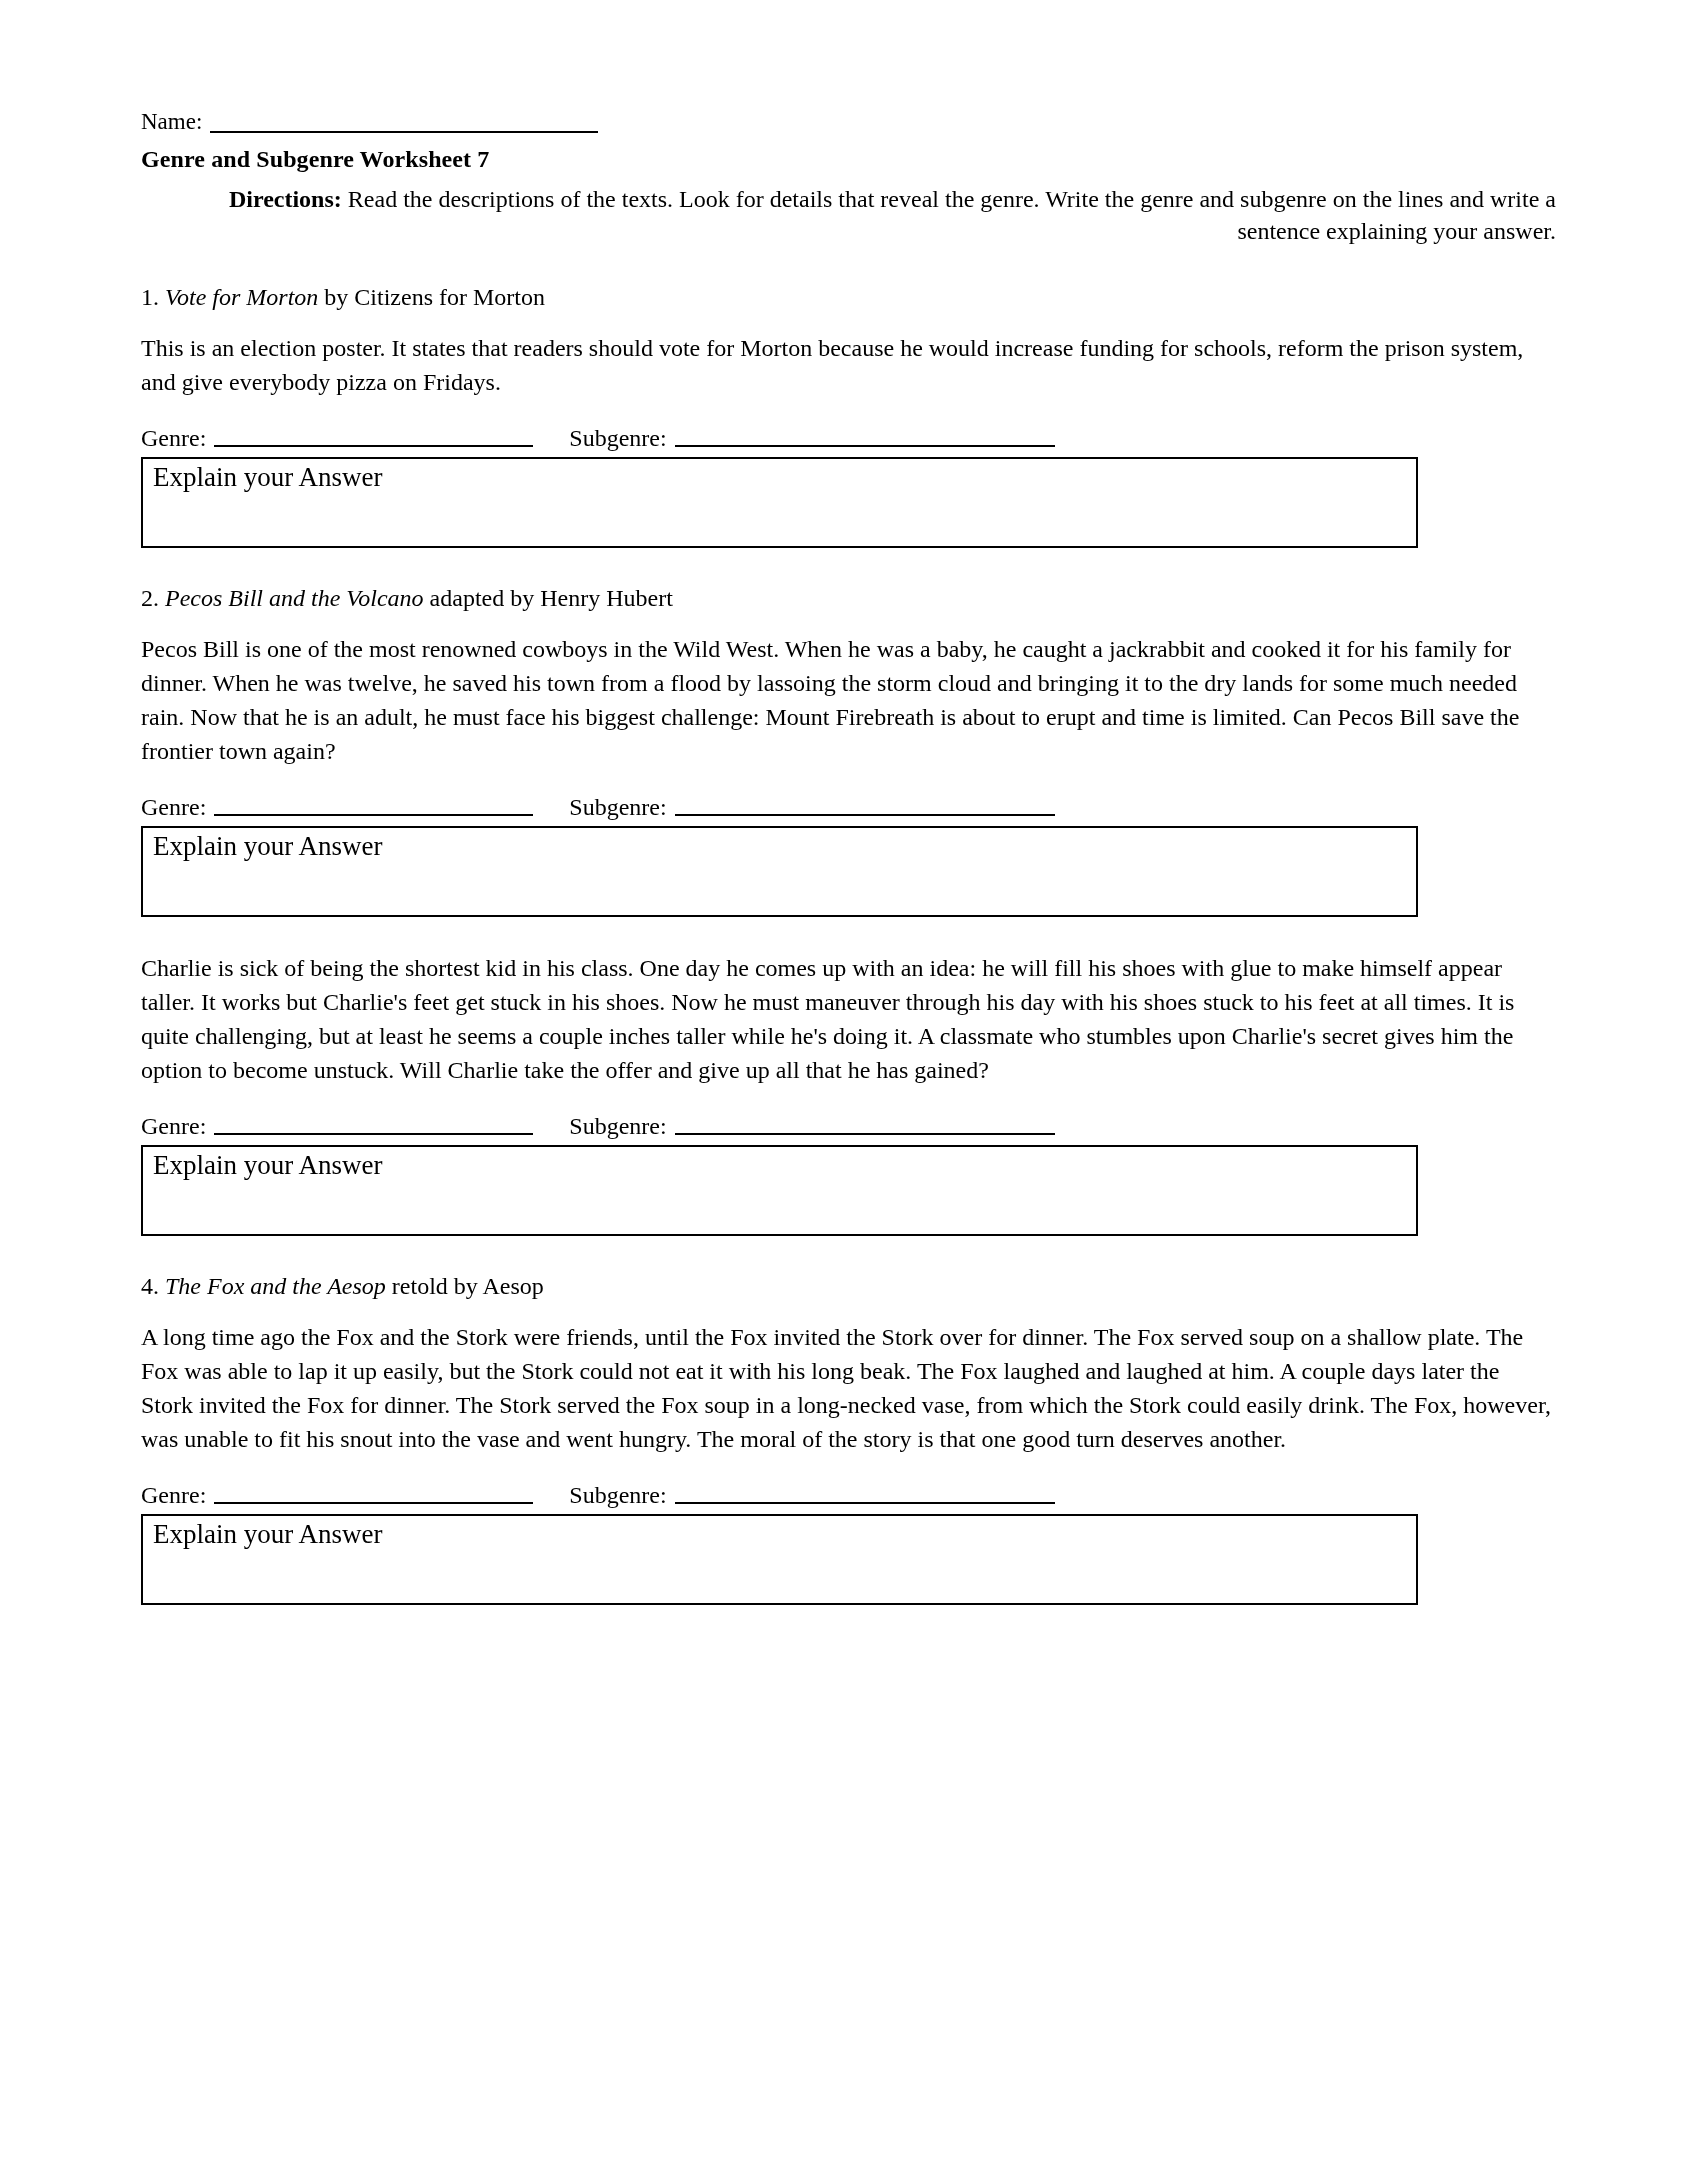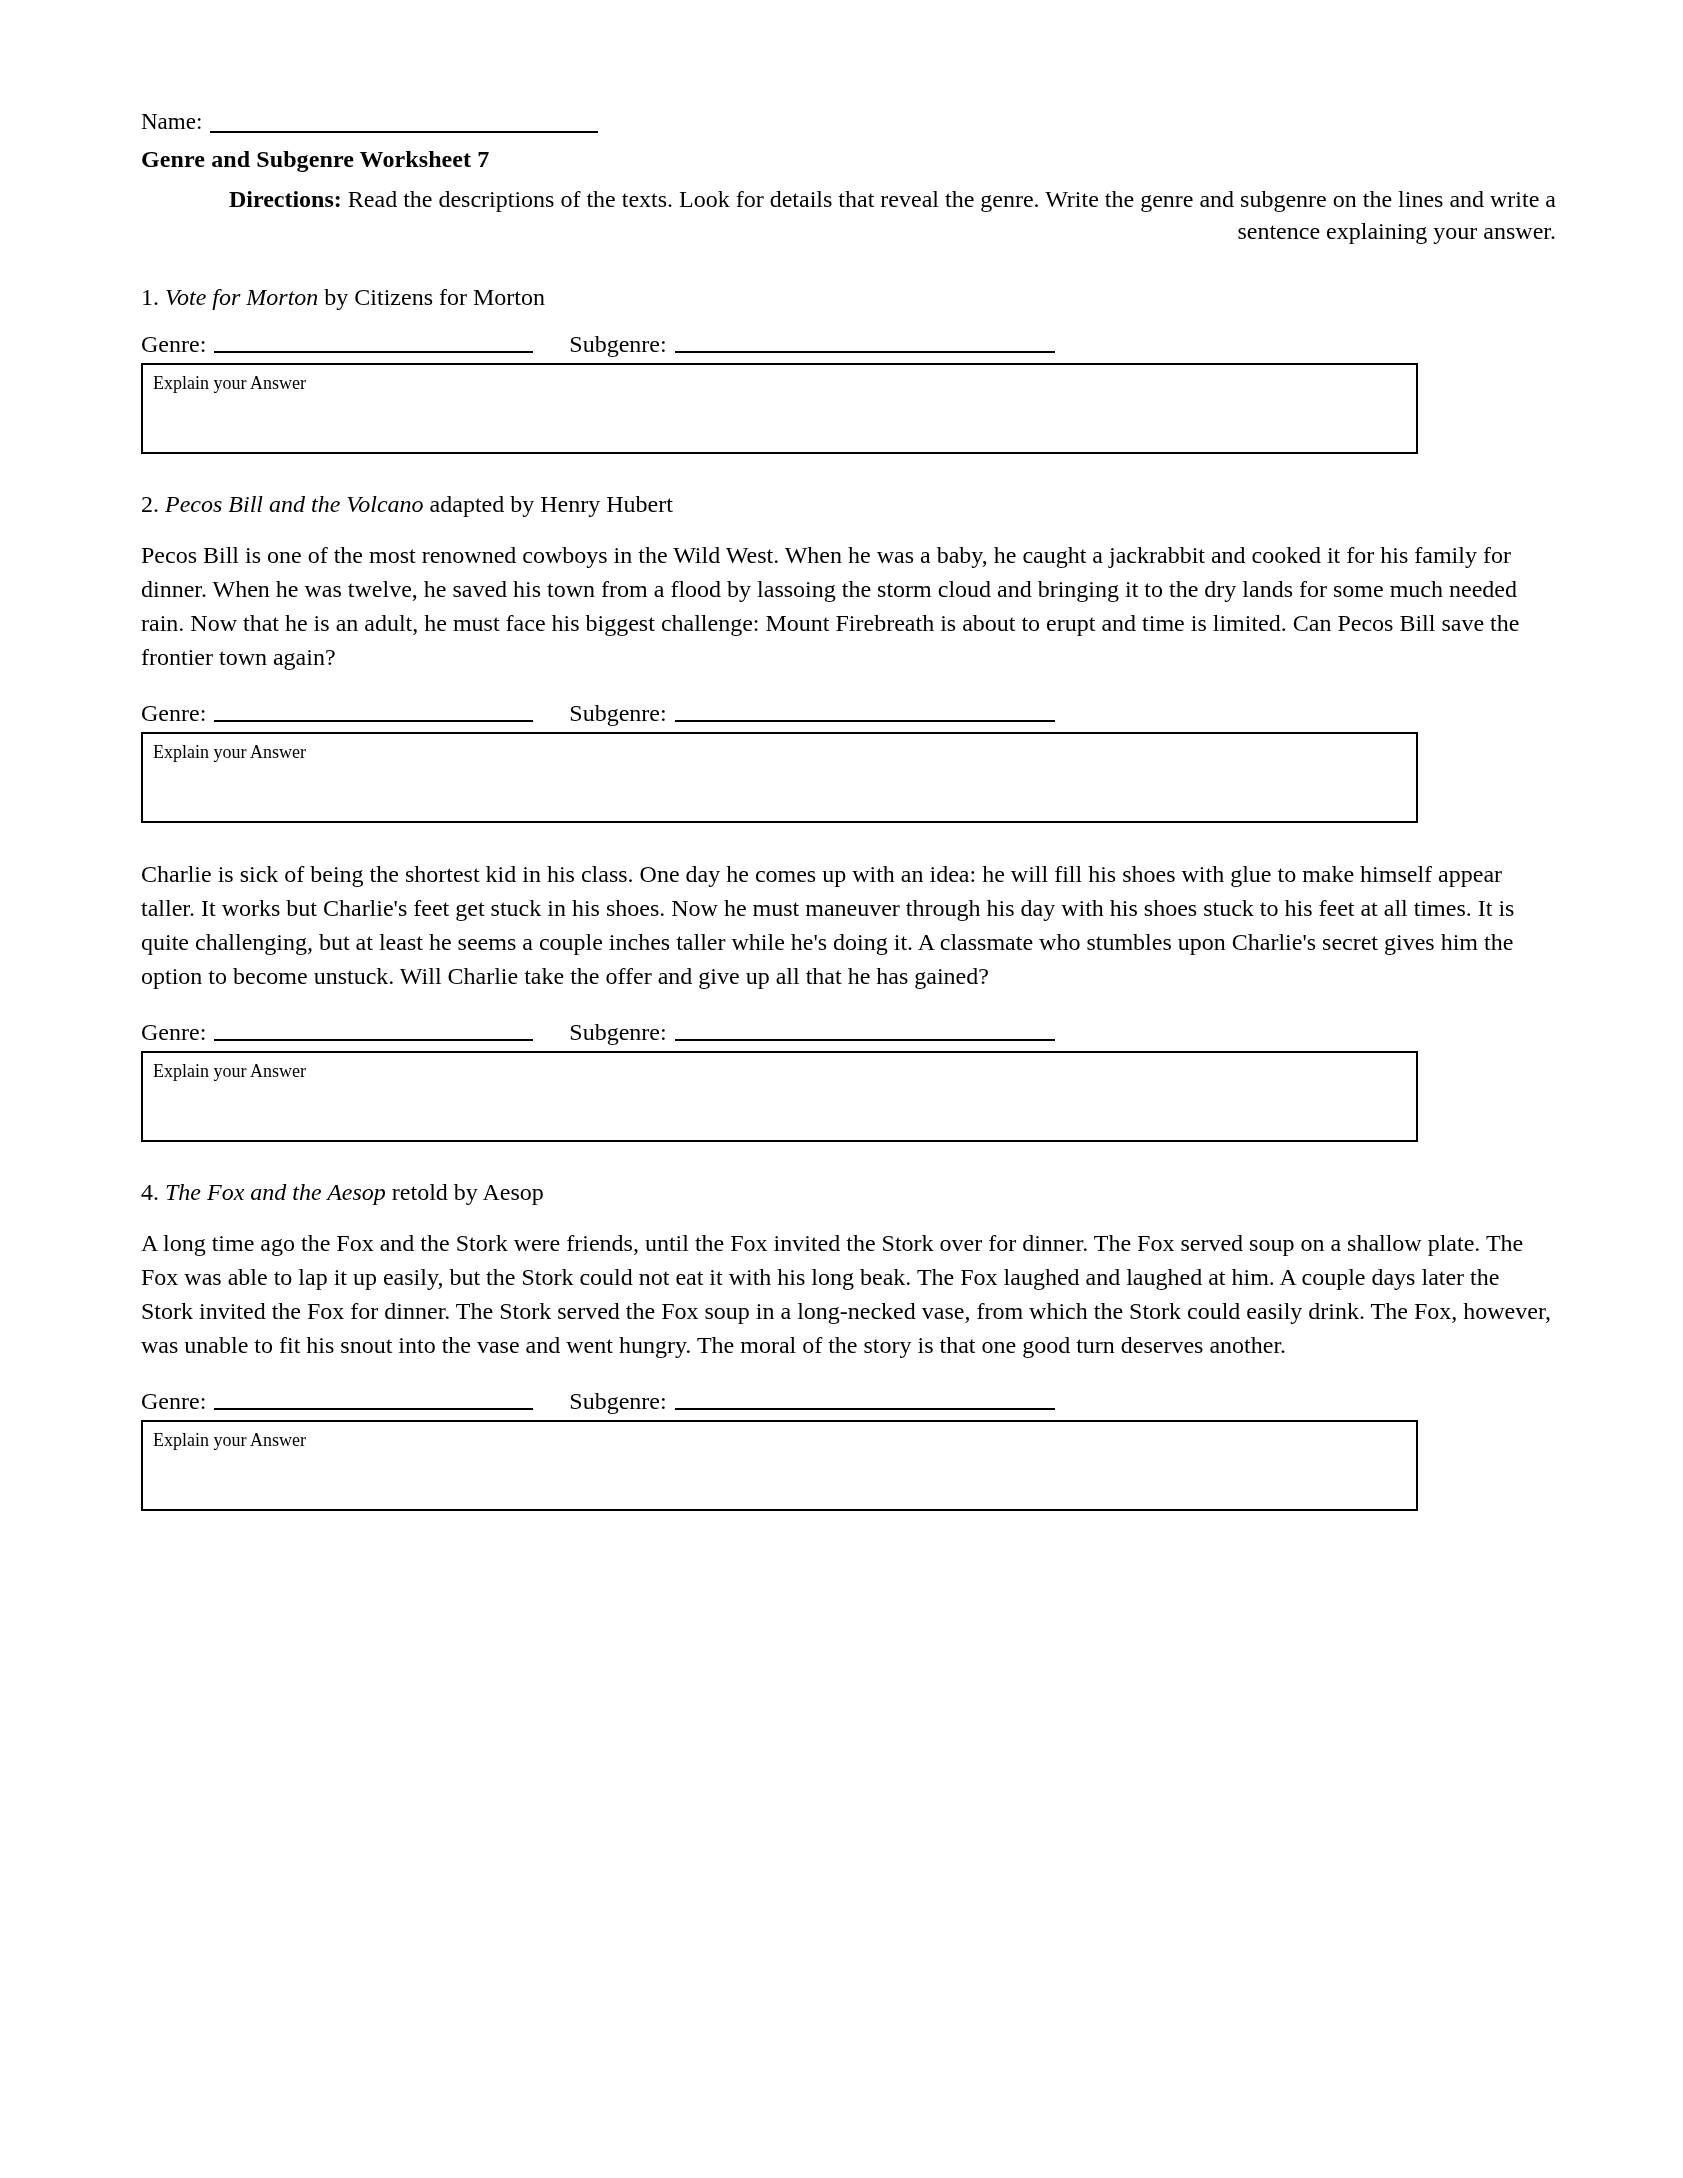--- a/index.html
+++ b/index.html
@@ -98,40 +98,41 @@
 
   .explain-box {
     border: 2px solid #000;
     height: 91px;
     box-sizing: border-box;
     padding: 6px 10px;
     margin-bottom: 34px;
     width: 1277px;
   }
   .explain-box .ph {
-    font-size: 18px;
+    font-size: 27px;
     line-height: 24px;
   }
 </style>
 </head>
 <body>
 
 <div class="page">
 
   <div class="name-row">
     <span class="name-label">Name:</span>
     <span class="name-blank"></span>
   </div>
 
   <h1 class="title">Genre and Subgenre Worksheet 7</h1>
 
   <p class="directions"><b>Directions:</b><span> Read the descriptions of the texts. Look for details that reveal the genre. Write the genre and subgenre on the lines and write a sentence explaining your answer.</span></p>
 
   <div class="item">
     <p class="item-head"><span>1. </span><span class="ttl">Vote for Morton</span><span> by Citizens for Morton</span></p>
+    <p class="item-body">This is an election poster. It states that readers should vote for Morton because he would increase funding for schools, reform the prison system, and give everybody pizza on Fridays.</p>
     <div class="answer-row">
       <span class="lbl">Genre:</span>
       <span class="genre-blank"></span>
       <span class="gap"></span>
       <span class="lbl">Subgenre:</span>
       <span class="sub-blank"></span>
     </div>
     <div class="explain-box">
       <div class="ph">Explain your Answer</div>
     </div>

